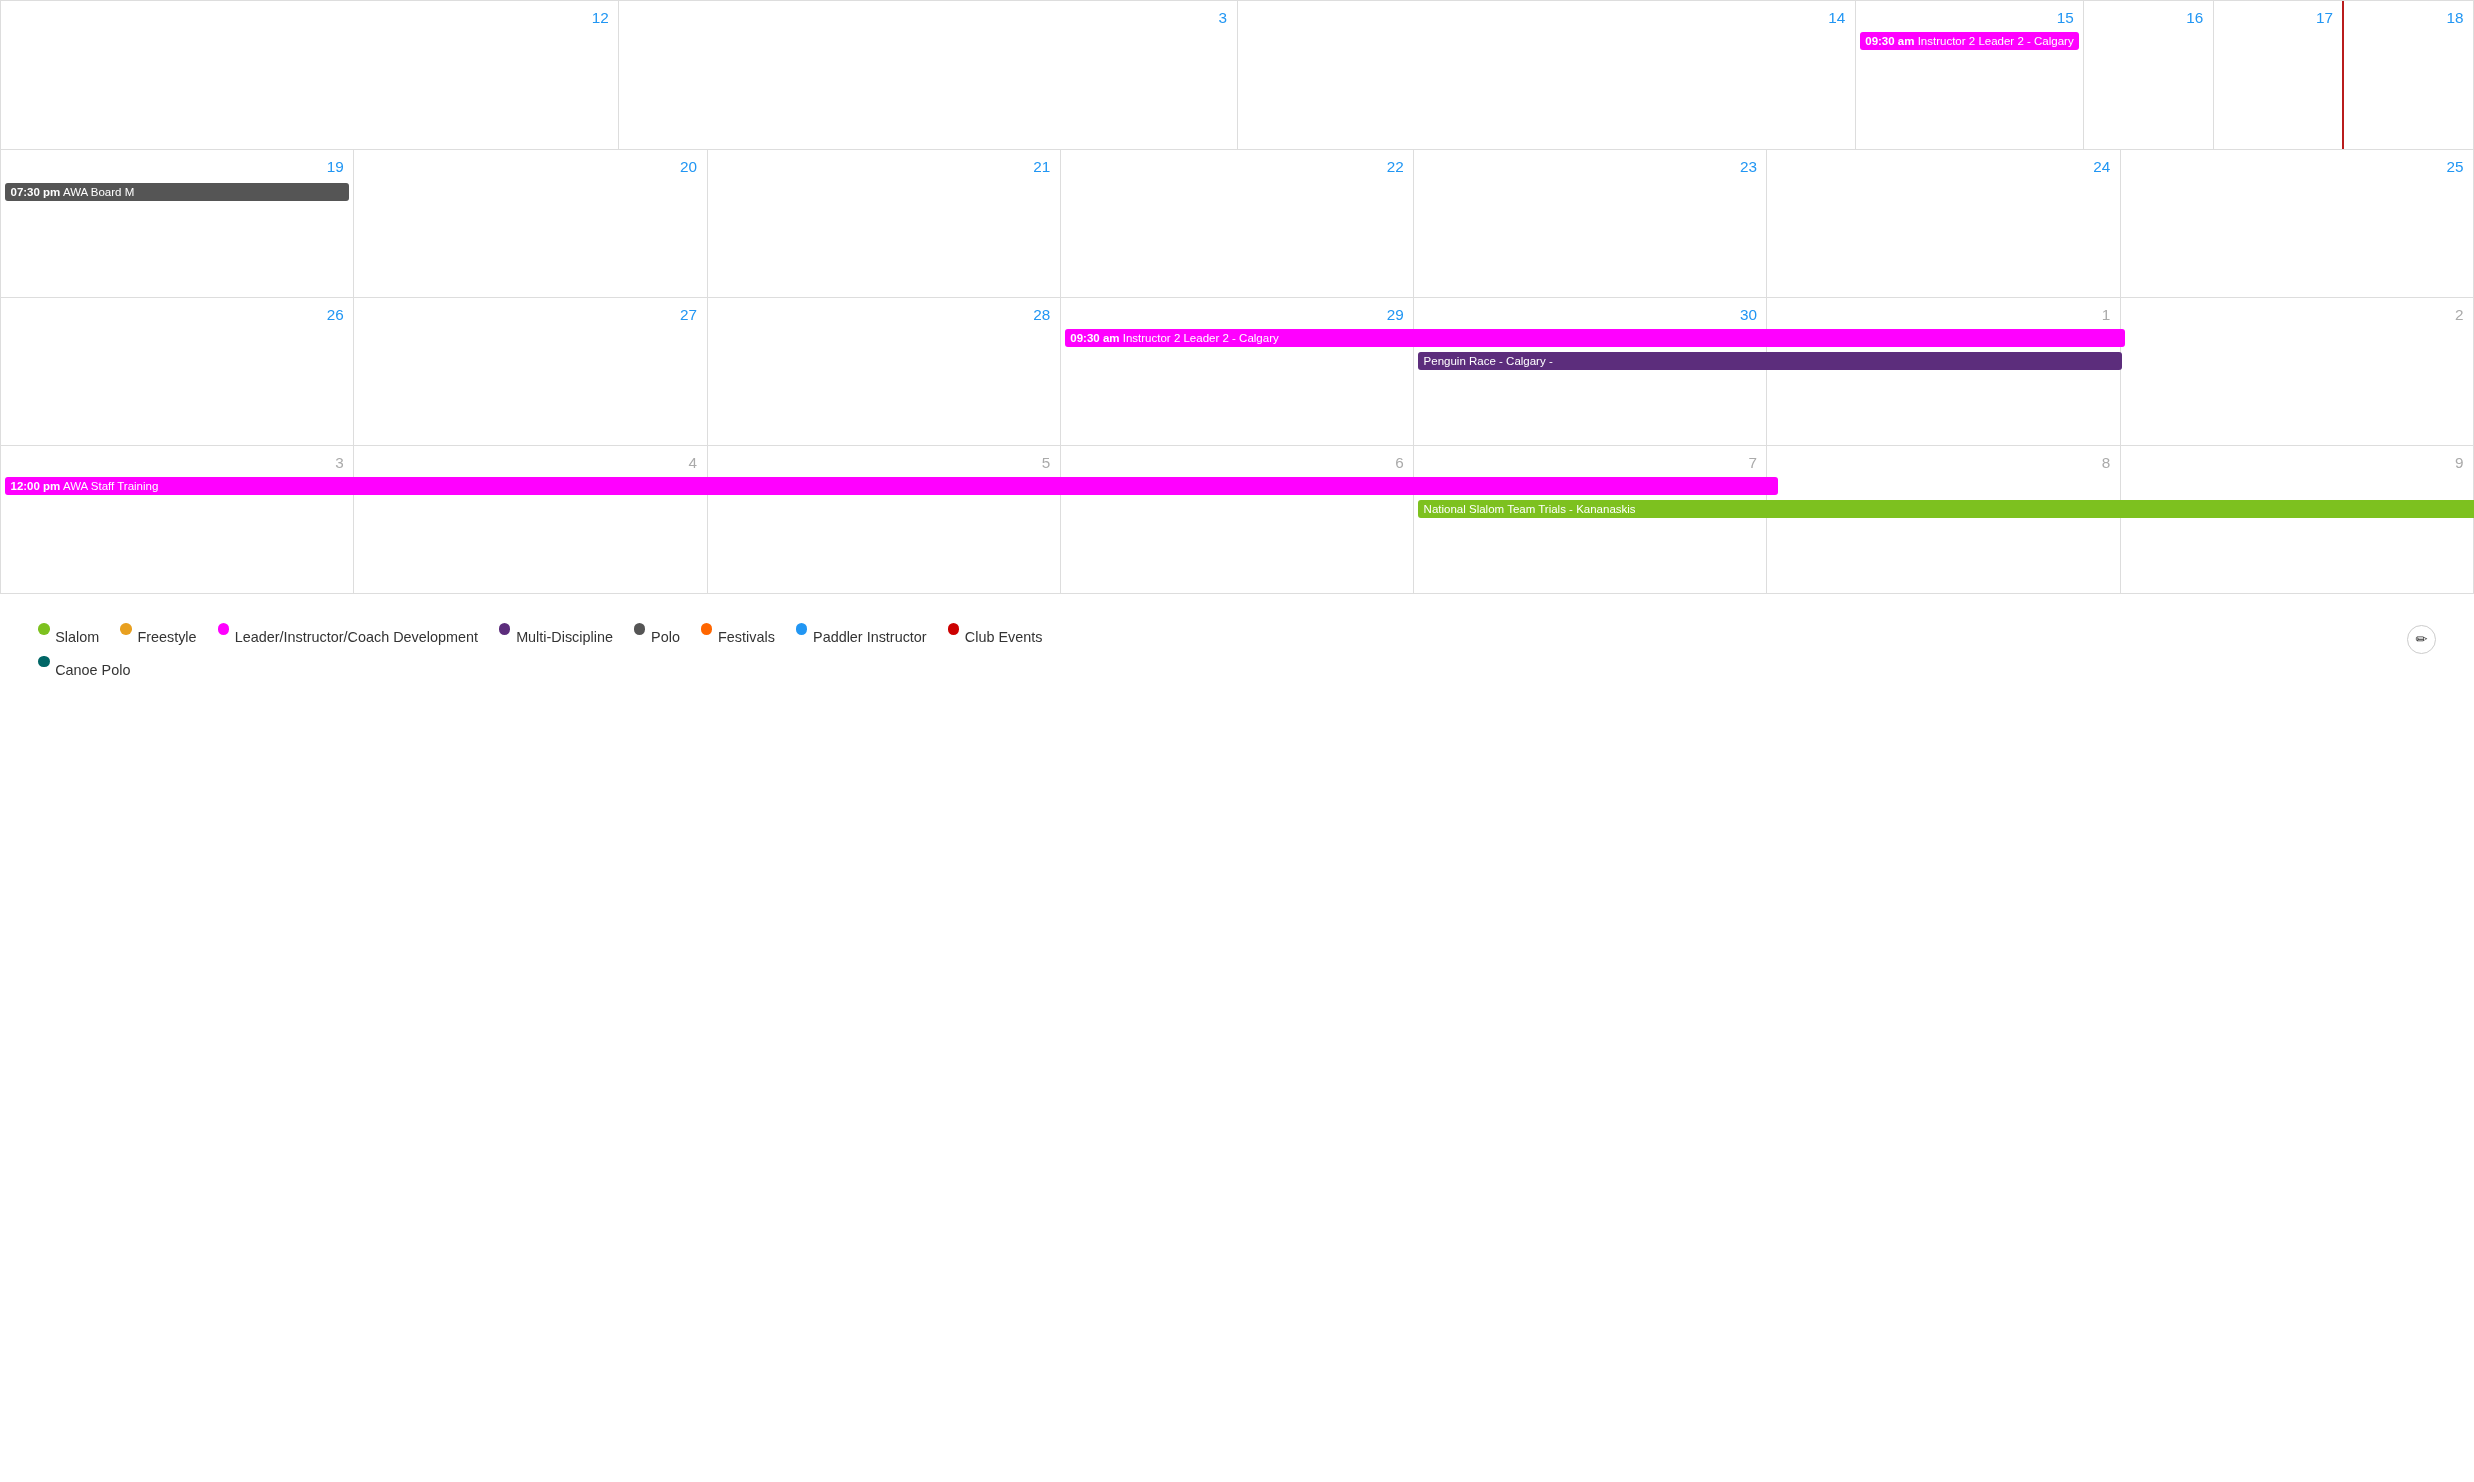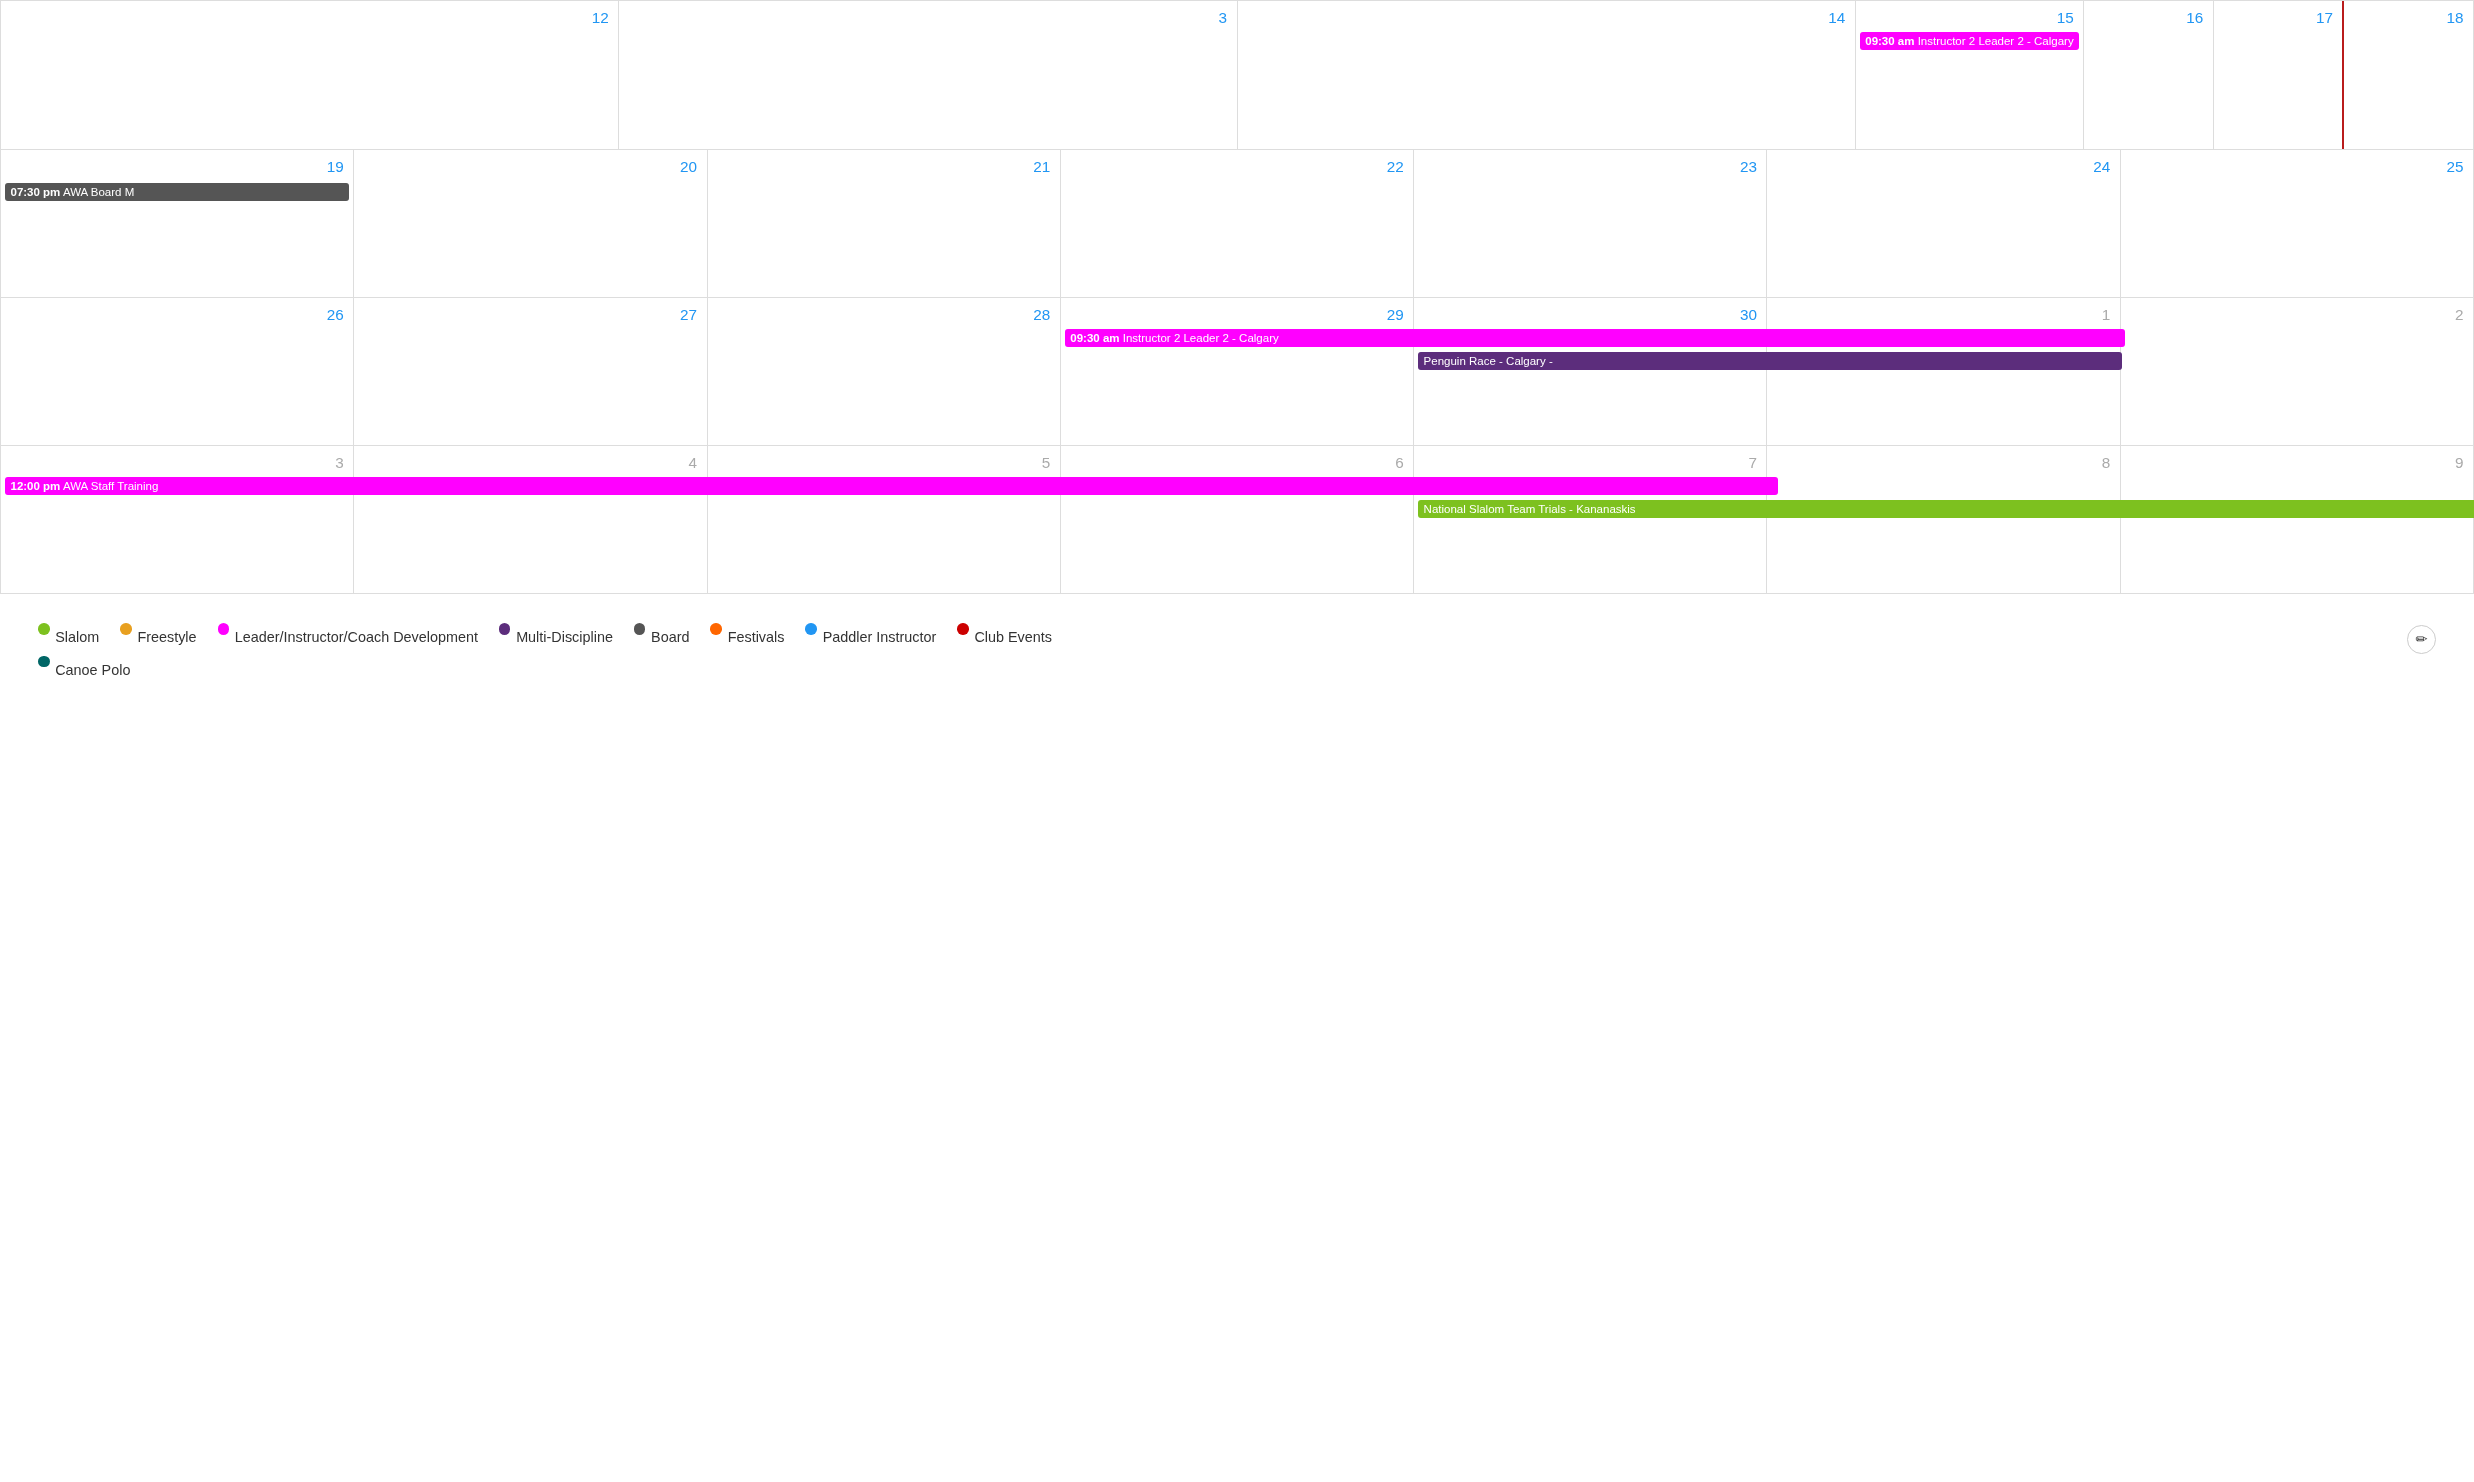--- a/index.html
+++ b/index.html
@@ -348,21 +348,21 @@
       <div class="legend-item">
         <div class="legend-dot" style="background:#FF00FF;"></div>
         <span>Leader/Instructor/Coach Development</span>
       </div>
       <div class="legend-item">
         <div class="legend-dot" style="background:#5C2D7C;"></div>
         <span>Multi-Discipline</span>
       </div>
       <div class="legend-item">
         <div class="legend-dot" style="background:#555555;"></div>
-        <span>Board</span>
+        <span>Polo</span>
       </div>
       <div class="legend-item">
         <div class="legend-dot" style="background:#FF6600;"></div>
         <span>Festivals</span>
       </div>
       <div class="legend-item">
         <div class="legend-dot" style="background:#2196F3;"></div>
         <span>Paddler Instructor</span>
       </div>
       <div class="legend-item">

